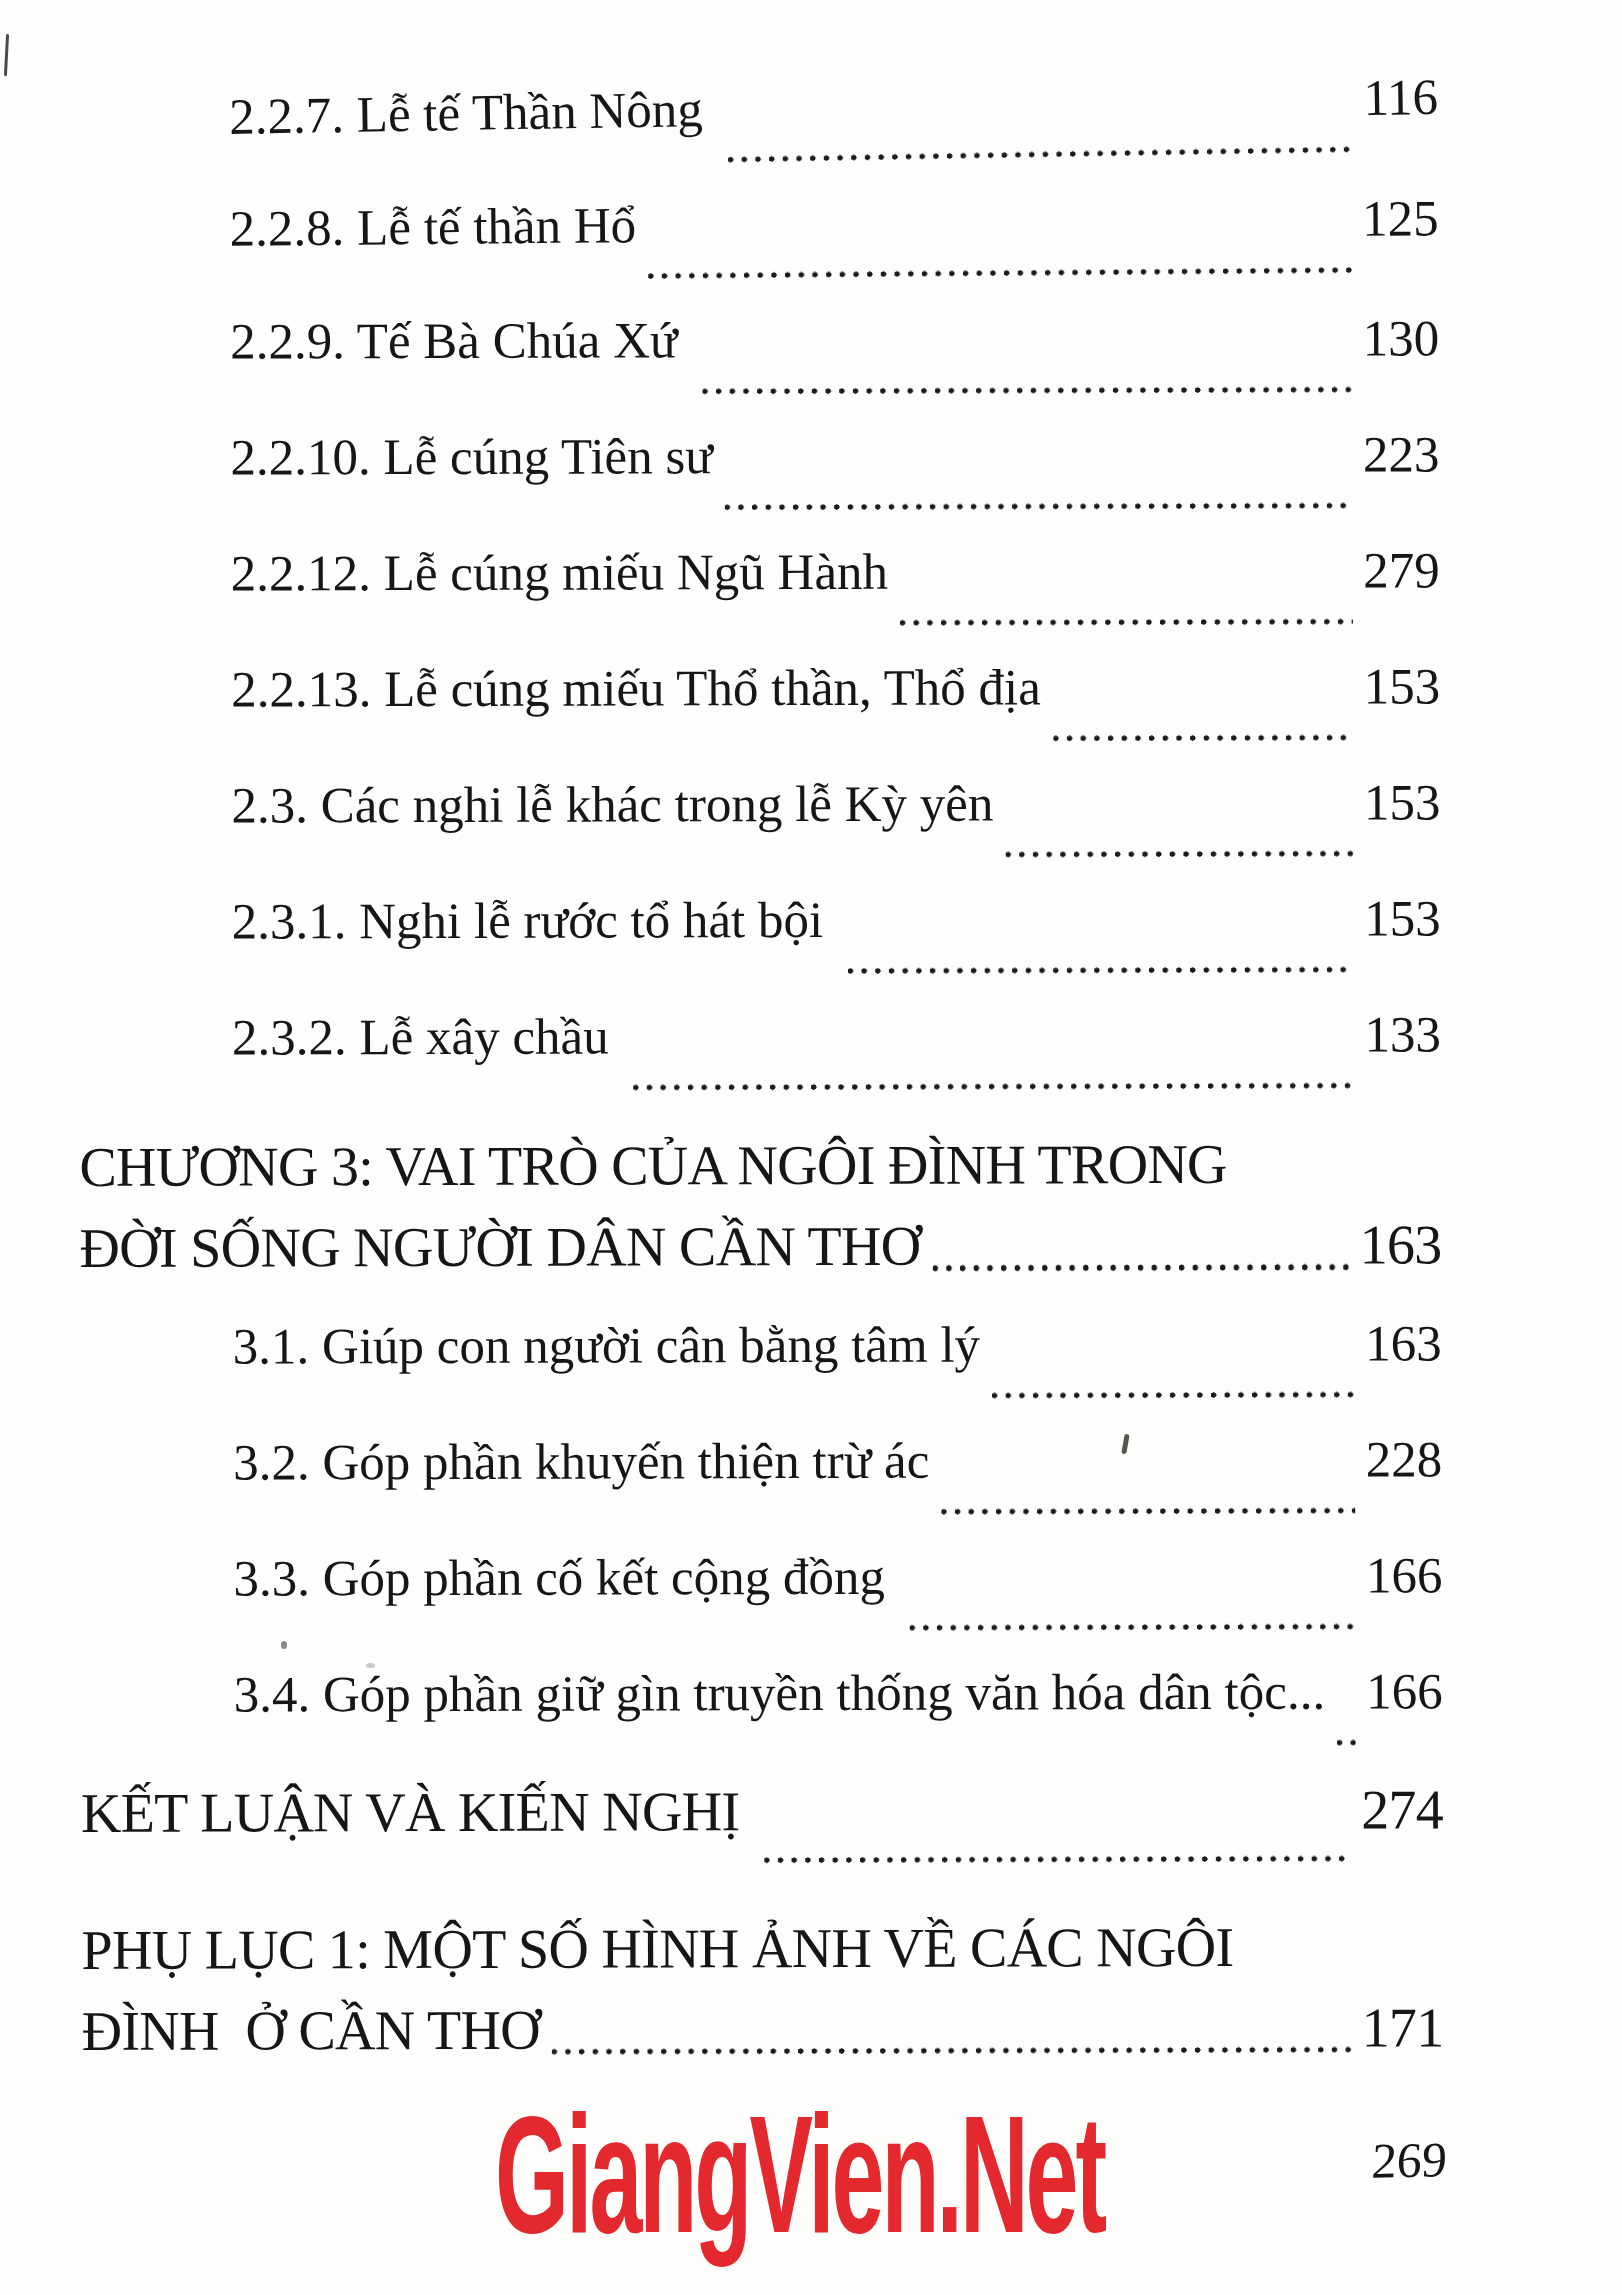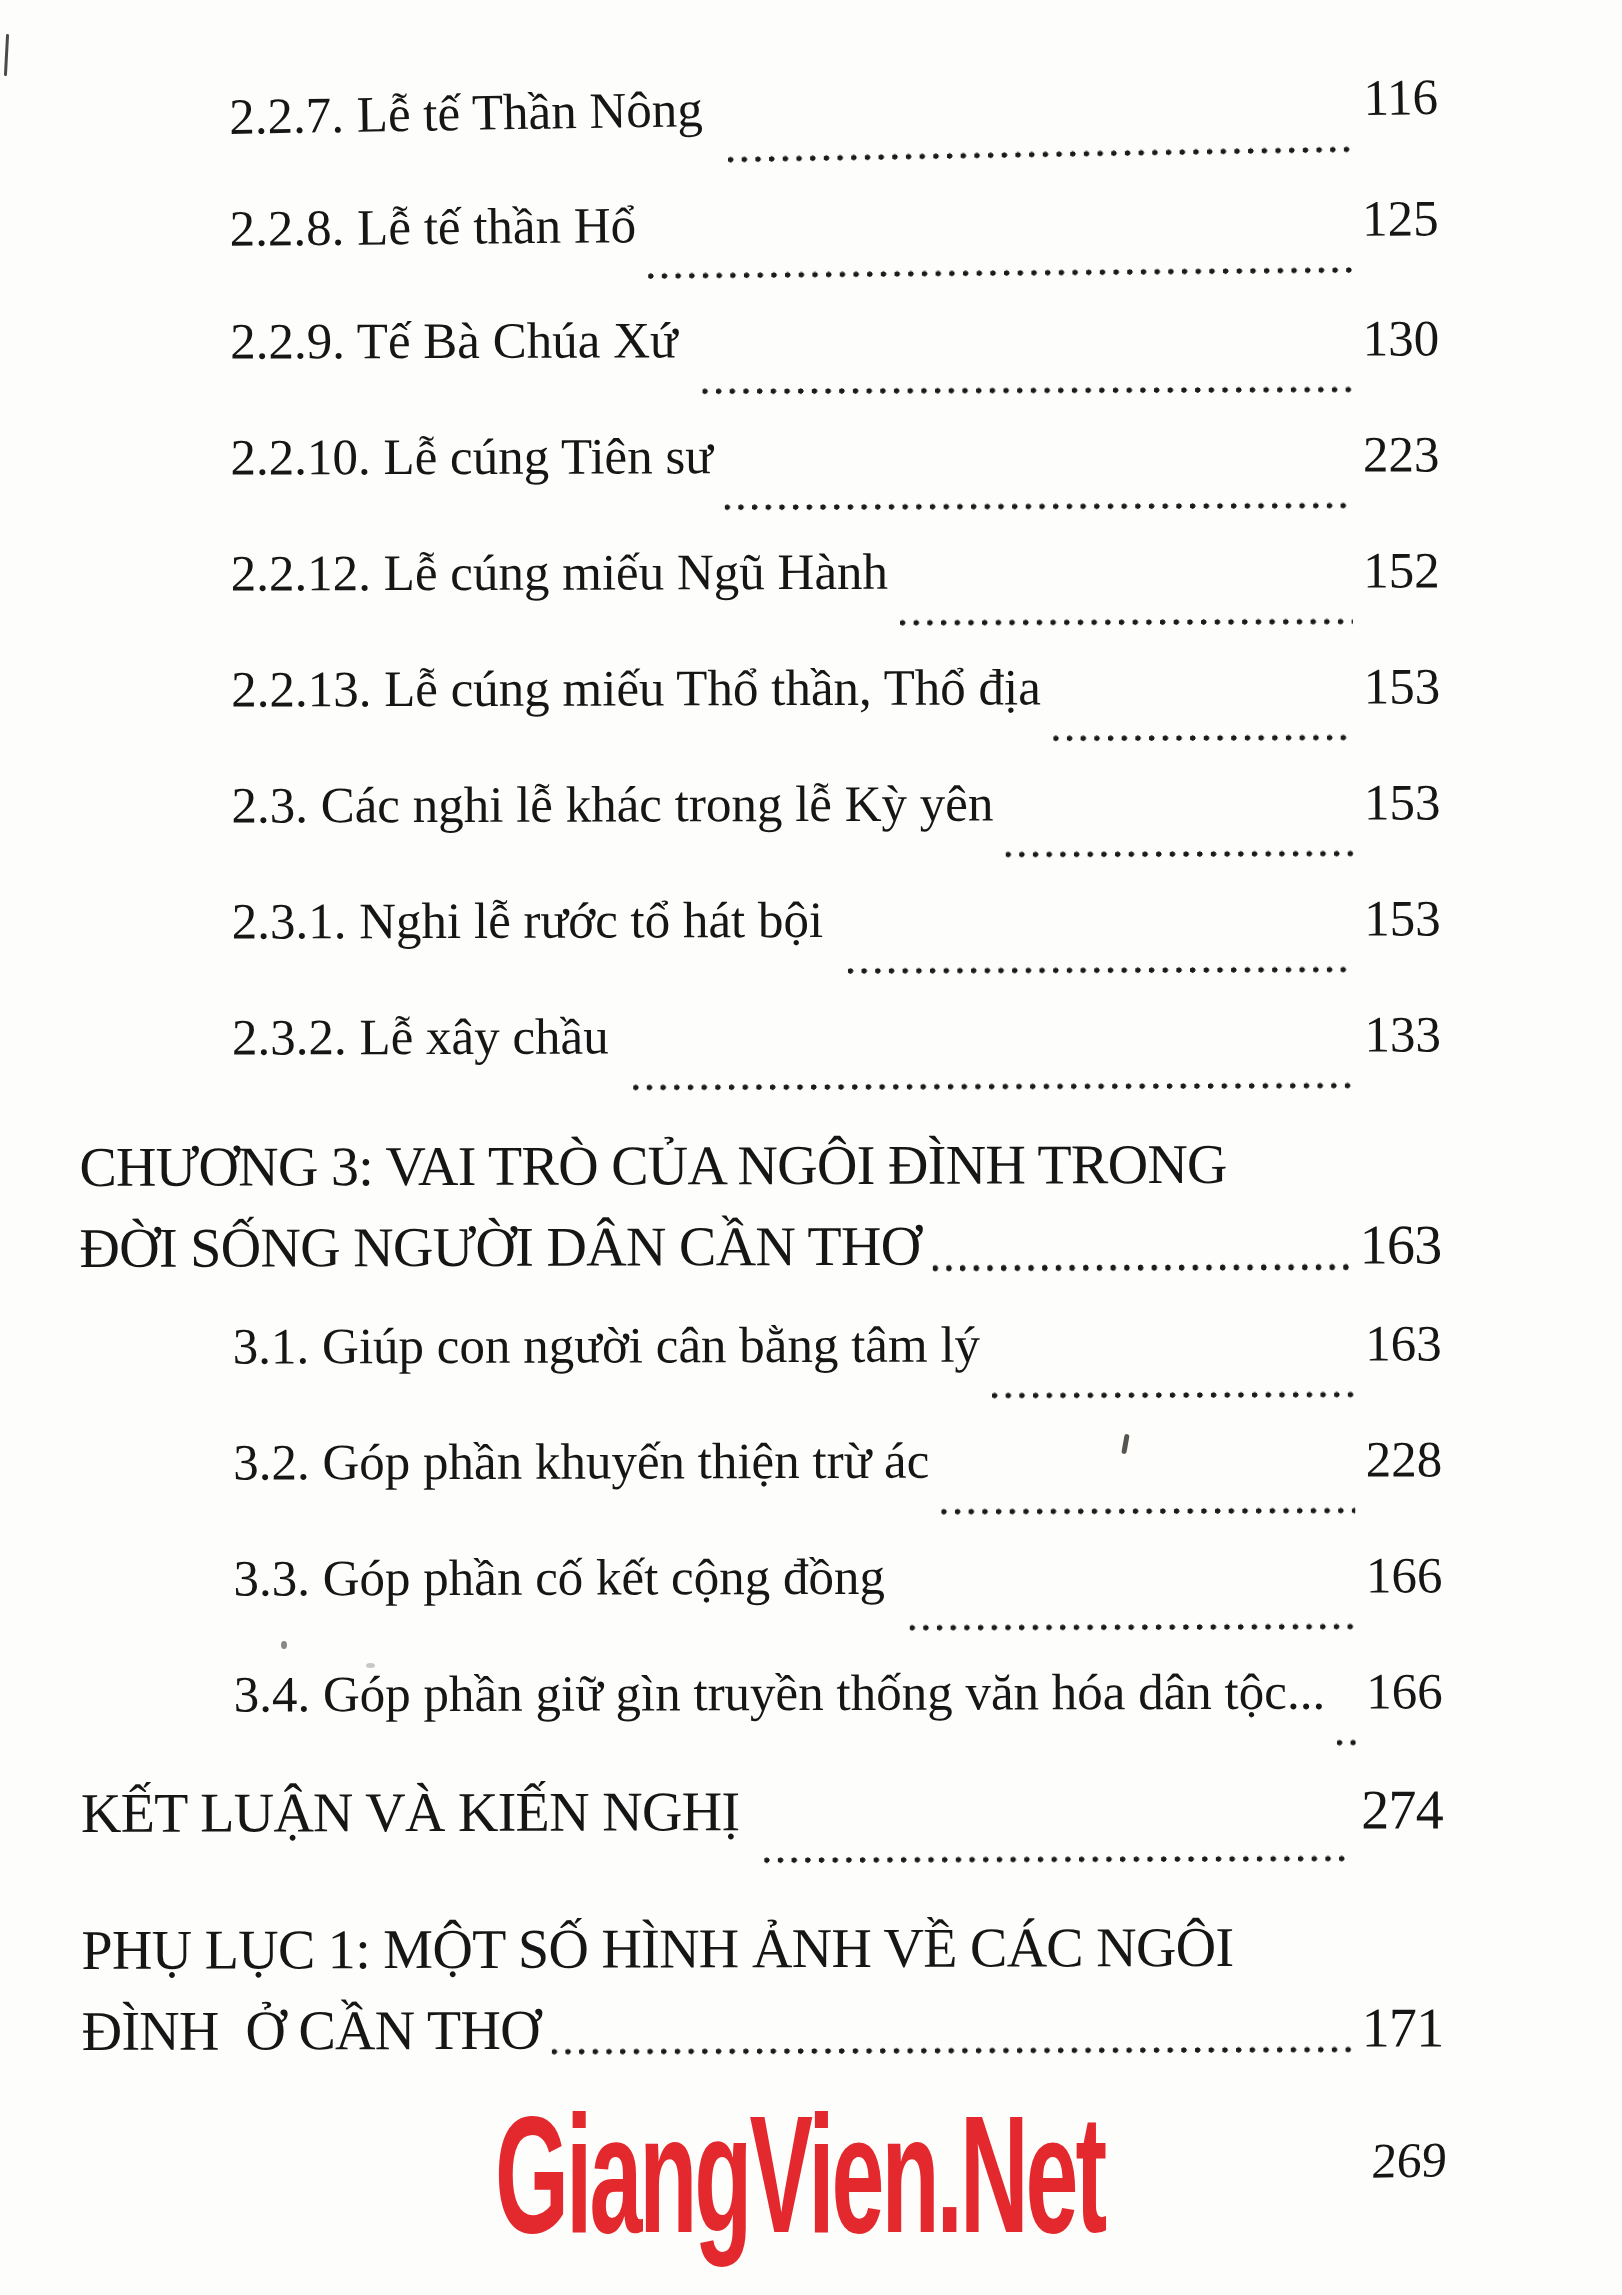--- a/index.html
+++ b/index.html
@@ -126,21 +126,21 @@
 
     <div class="row sub">
       <span class="label">2.2.10. Lễ cúng Tiên sư</span>
       <span class="leader"></span>
       <span class="pagenum">223</span>
     </div>
 
     <div class="row sub">
       <span class="label">2.2.12. Lễ cúng miếu Ngũ Hành</span>
       <span class="leader"></span>
-      <span class="pagenum">152</span>
+      <span class="pagenum">279</span>
     </div>
 
     <div class="row sub">
       <span class="label">2.2.13. Lễ cúng miếu Thổ thần, Thổ địa</span>
       <span class="leader"></span>
       <span class="pagenum">153</span>
     </div>
 
     <div class="row sub">
       <span class="label">2.3. Các nghi lễ khác trong lễ Kỳ yên</span>

